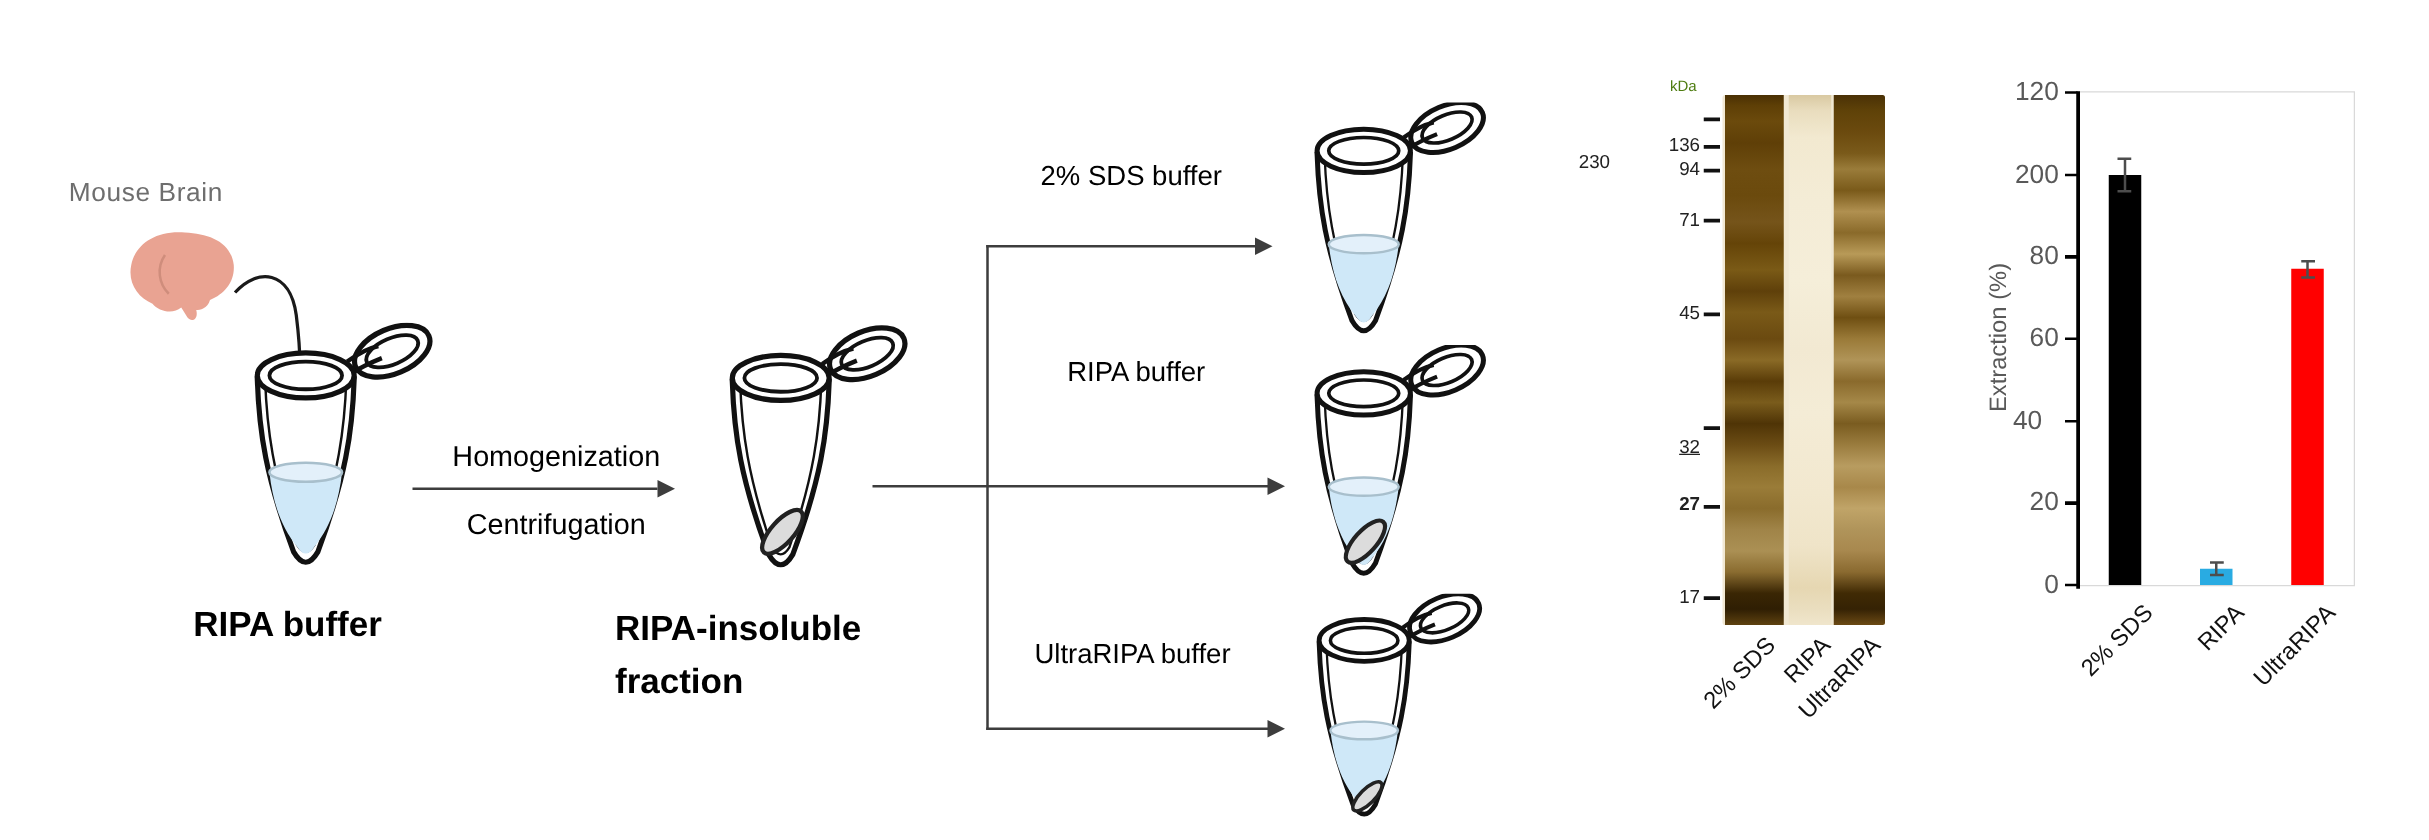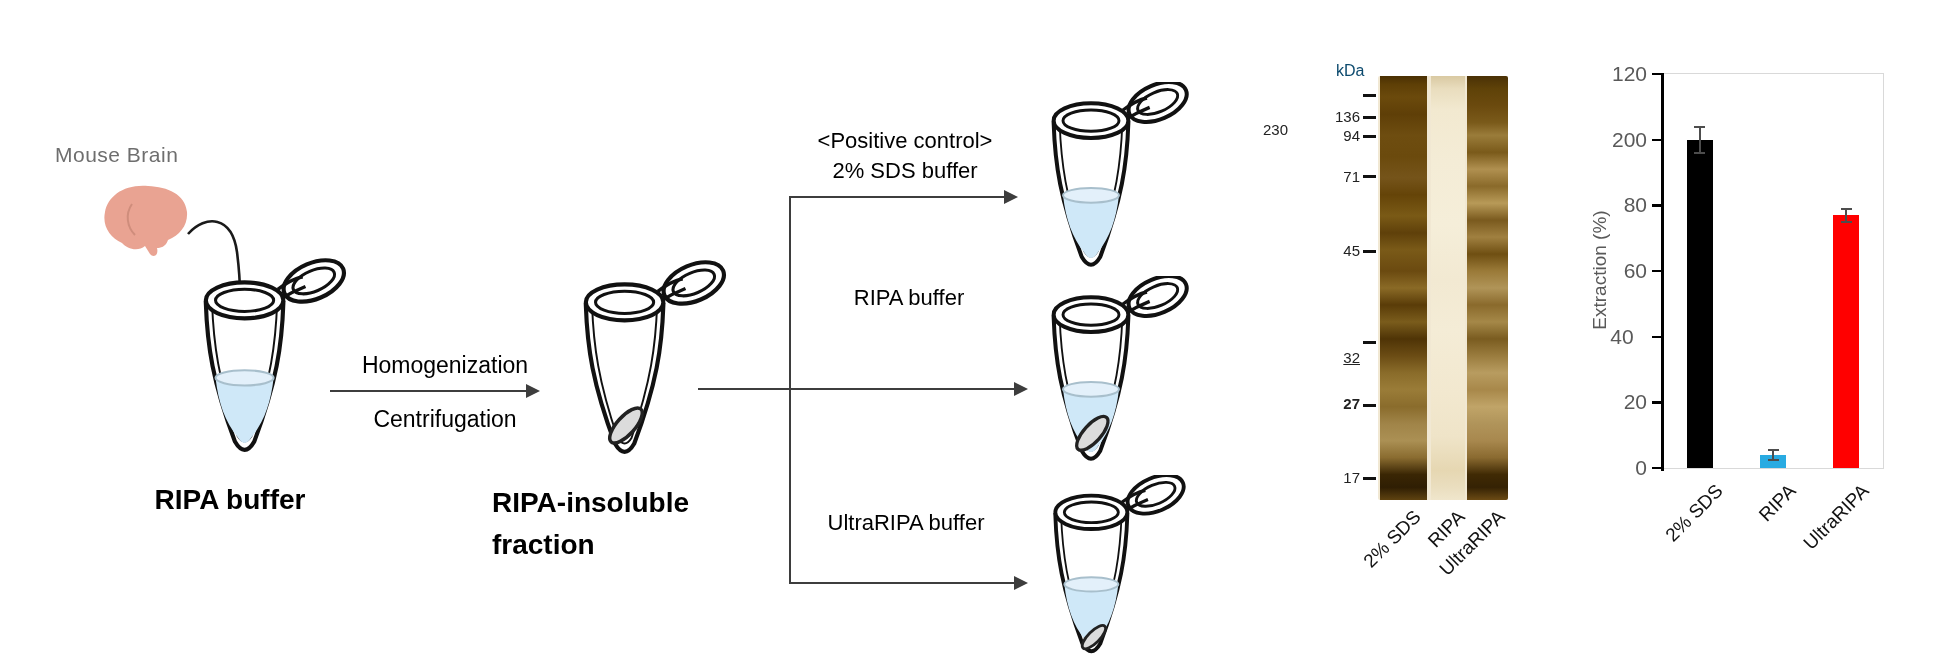--- a/index.html
+++ b/index.html
@@ -22,21 +22,21 @@
 
   
   .fline{position:absolute;background:#3d3d3d;}
   .arr-r{position:absolute;width:0;height:0;border-top:7px solid transparent;border-bottom:7px solid transparent;border-left:14px solid #3d3d3d;}
 
   
   .tube{position:absolute;}
   .tube svg{width:100%;height:100%;display:block;}
 
   
-  .gel-unit{left:1336px;top:62px;width:40px;font-size:16px;color:#0c4a6e;}
+  .gel-unit{left:1336px;top:62px;width:40px;font-size:12px;color:#4d7c0f;}
   #gel-box{position:absolute;left:1378px;top:76px;width:130px;height:424px;background:#f1e8d3;border-radius:2px;overflow:hidden;}
   .lane{position:absolute;top:0;height:100%;filter:blur(.6px);}
   .lane1{left:2px;width:47px;background:linear-gradient(180deg,
     #4a3003 0%,#5e3f06 2%,#6b4a0c 5%,#5f3f07 9%,#6e4d10 14%,#6b4a0d 19%,#75541a 24%,#654408 28%,
     #7a5a16 33%,#5f400a 37%,#7a5a18 41%,#6b4a10 46%,#8a6a26 50%,#5a3c08 54%,#7a5c1c 58%,#4f3406 62%,
     #6b4c14 66%,#8a6c2a 70%,#9a7c38 74%,#8a6c2c 78%,#a08448 82%,#ab9054 86%,#8a6c30 90%,#3a2604 94%,#2f1e03 97%,#5e4210 100%);}
   .lane2{left:53px;width:34px;background:linear-gradient(180deg,
     #d9c9a2 0%,#e9ddbe 3%,#f2e9d0 8%,#f4ecd6 20%,#f5eed9 35%,#f2e9d2 48%,#f4ecd6 60%,#f2e8cf 75%,
     #efe4c8 85%,#e6d7b2 93%,#eadebf 97%,#f0e6cc 100%);}
   .lane3{left:89px;width:41px;background:linear-gradient(180deg,
@@ -126,21 +126,20 @@
 
   <div class="fline" style="left:698px;top:388px;width:318px;height:2px;"></div>
   <div class="arr-r" style="left:1014px;top:382px;"></div>
   <div class="fline" style="left:789px;top:196px;width:2px;height:388px;"></div>
   <div class="fline" style="left:789px;top:196px;width:217px;height:2px;"></div>
   <div class="arr-r" style="left:1004px;top:190px;"></div>
   <div class="fline" style="left:789px;top:582px;width:227px;height:2px;"></div>
   <div class="arr-r" style="left:1014px;top:576px;"></div>
 
   <div class="txt branch-pos center">
-    <div>&lt;Positive control&gt;</div>
     <div>2% SDS buffer</div>
   </div>
   <div class="txt branch-neg center">
     <div>RIPA buffer</div>
   </div>
   <div class="txt branch-ultra center">UltraRIPA buffer</div>
 
   <div class="tube" style="left:1040px;top:82px;width:150px;height:200px;">
       <svg viewBox="0 0 112 150">
     <ellipse cx="88" cy="15" rx="23" ry="13" transform="rotate(-23 88 15)" fill="#fff" stroke="#111" stroke-width="3"></ellipse>

